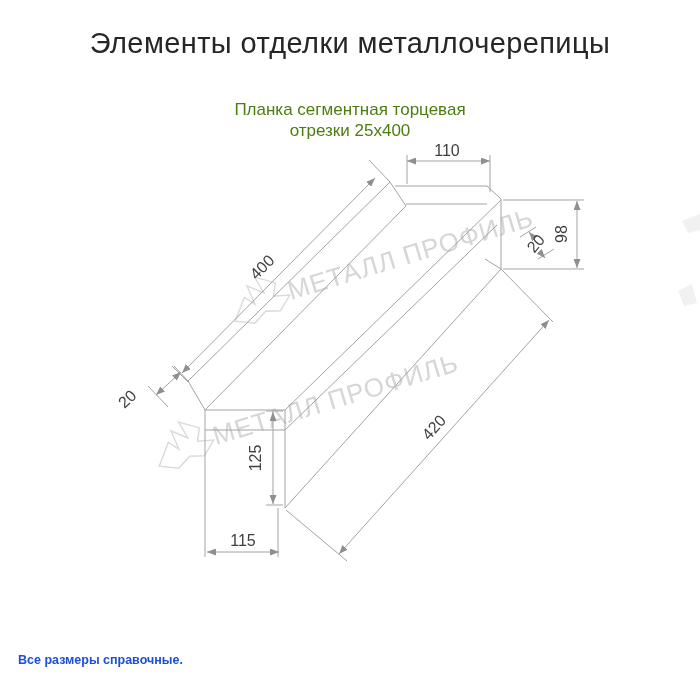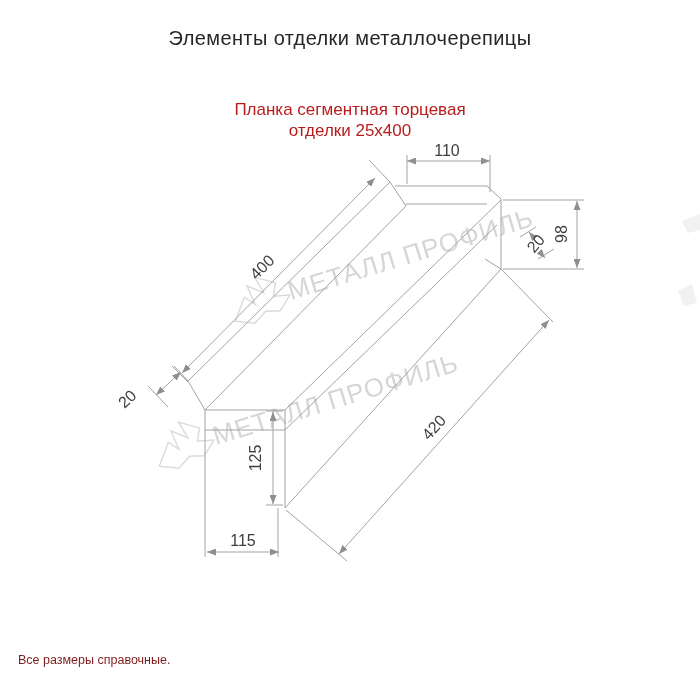--- a/index.html
+++ b/index.html
@@ -2,49 +2,49 @@
 <html><head>
 <meta charset="utf-8">
 <style>
   html,body{margin:0;padding:0;background:#ffffff;}
   .page{
     position:relative;width:700px;height:700px;background:#ffffff;overflow:hidden;
     font-family:"Liberation Sans",sans-serif;
   }
   .page-title{
     position:absolute;top:27px;left:0;width:700px;margin:0;
-    text-align:center;font-size:20px;font-weight:400;letter-spacing:.4px;color:#262626;
+    text-align:center;font-size:29px;font-weight:400;letter-spacing:.4px;color:#262626;
   }
   .product-name{
     position:absolute;top:99px;left:0;width:700px;
-    text-align:center;font-size:17px;line-height:21px;color:#b91c1c;
+    text-align:center;font-size:17px;line-height:21px;color:#4d7c0f;
   }
   .drawing-svg{position:absolute;left:0;top:0;}
   .footer-notes{
     position:absolute;left:18px;top:652px;
-    font-size:12.5px;line-height:17px;color:#7f1d1d;
+    font-size:12.5px;line-height:17px;color:#1d4ed8;font-weight:bold;
   }
   
   .part-line, .ext-line, .dim-line{fill:none;stroke:#a3a3a3;stroke-width:1;}
   .dim-label{fill:#3f3f3f;font-size:16px;font-family:"Liberation Sans",sans-serif;}
   .wm-text{fill:#d6d6d6;font-size:26px;letter-spacing:1px;font-weight:400;
            font-family:"Liberation Sans",sans-serif;}
   .wm-logo{fill:#ffffff;stroke:#dadada;stroke-width:1.4;}
   .wm-fragment{fill:#f1f1f1;stroke:none;}
 </style>
 </head>
 <body>
 
 <div class="page">
 
   <h1 class="page-title">Элементы отделки металлочерепицы</h1>
 
   <div class="product-name">
     <div>Планка сегментная торцевая</div>
-    <div>отделки 25х400</div>
+    <div>отрезки 25х400</div>
   </div>
 
   <svg class="drawing-svg" width="700" height="700" viewBox="0 0 700 700" xmlns="http://www.w3.org/2000/svg">
 
     <defs>
       <marker id="arr" markerWidth="9" markerHeight="7" refX="9" refY="3.5" orient="auto-start-reverse" markerUnits="userSpaceOnUse">
         <path d="M0,0 L9,3.5 L0,7 Z" fill="#8f8f8f"></path>
       </marker>
       <path id="mp-logo" d="M-30,22 L-14,2 L-6,12 L-8,-8 L6,4 L2,-14 L20,-2 L14,10 L30,14 L16,26 L2,22 L-12,30 Z"></path>
     </defs>

